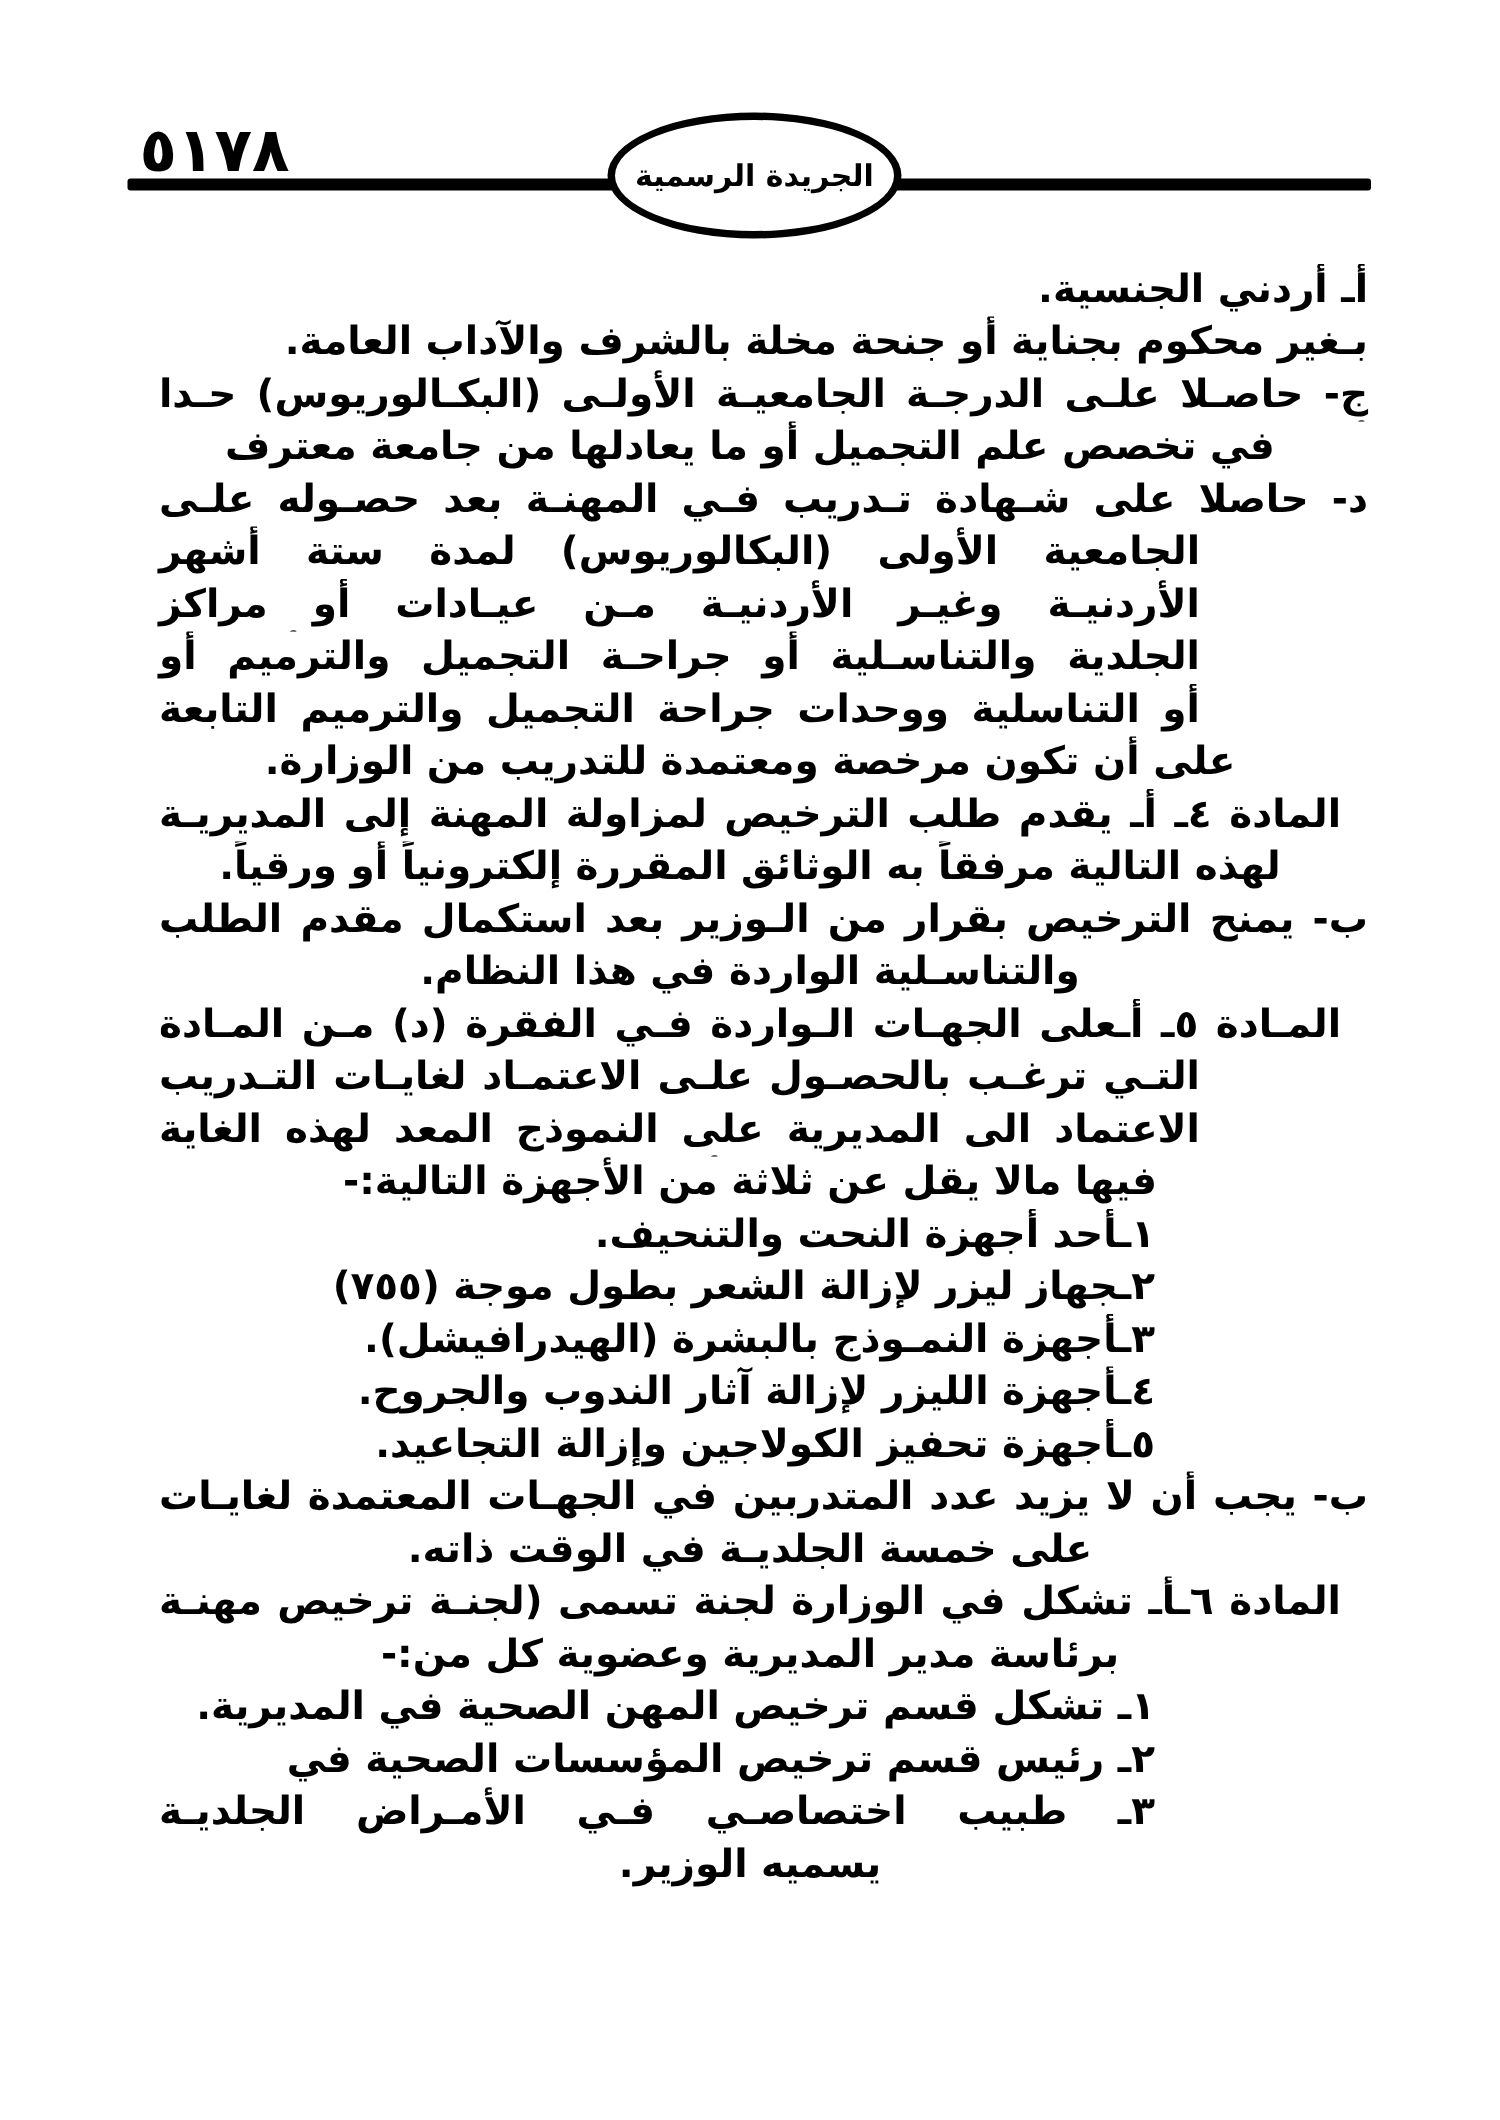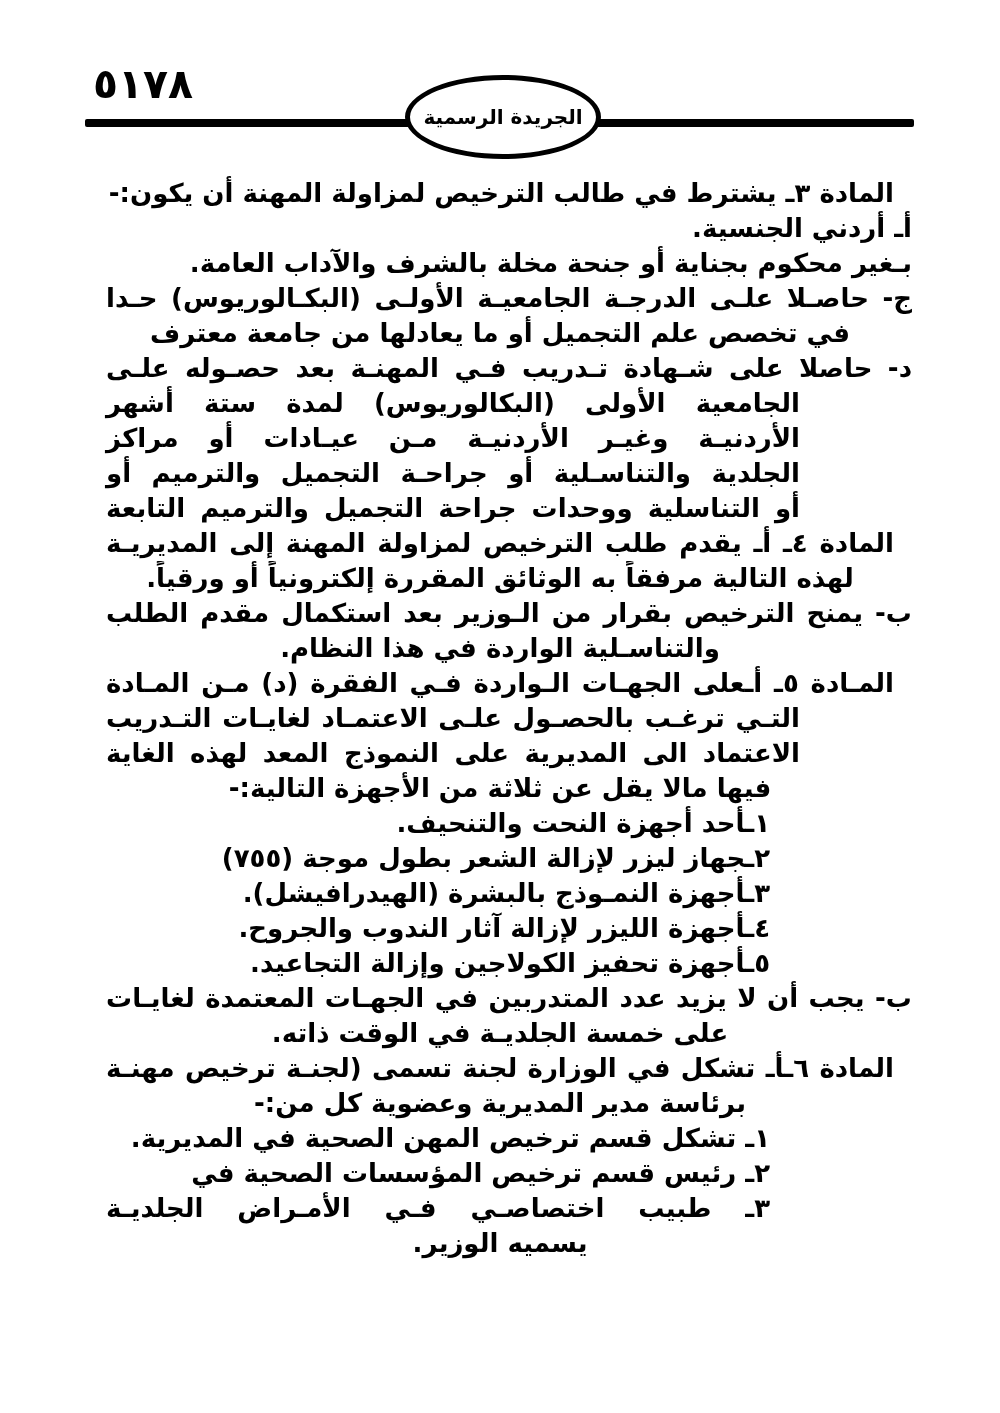--- a/index.html
+++ b/index.html
@@ -7,21 +7,21 @@
     position:relative;
     width:1000px;height:1413px;
     margin:0 auto;
     background:#ffffff;
     color:#000;
     font-family:"DejaVu Sans","Liberation Sans",sans-serif;
     overflow:hidden;
   }
   
   .pagenum{
-    position:absolute;top:64px;left:93px;
+    position:absolute;top:80px;left:93px;
     font-size:41px;font-weight:700;line-height:1;
     letter-spacing:2px;
   }
   .rule{
     position:absolute;left:85px;right:86px;top:119px;height:8px;
     background:#000;border-radius:2px;
   }
   .oval{
     position:absolute;left:405px;top:75px;width:196px;height:84px;
     background:#fff;border:5px solid #000;border-radius:50%;
@@ -54,30 +54,30 @@
 
   <div class="pagenum">٥١٧٨</div>
 
   <div class="rule"></div>
 
   <div class="oval">
     <span class="t">الجريدة الرسمية</span>
   </div>
 
   <div class="doc" dir="rtl">
-      <div class="line article">المادة ٣ـ يشترط في طالب الترخيص لمزاولة المهنة أن يكون:-</div>
       <div class="line clause">أـ أردني الجنسية.</div>
       <div class="line clause">بـغير محكوم بجناية أو جنحة مخلة بالشرف والآداب العامة.</div>
       <div class="line clause just">ج- حاصـلا علـى الدرجـة الجامعيـة الأولـى (البكـالوريوس) حـدا أدنـى</div>
       <div class="line end">في تخصص علم التجميل أو ما يعادلها من جامعة معترف بها.</div>
       <div class="line clause just">د-  حاصلا على شـهادة تـدريب فـي المهنـة بعد حصـوله علـى الدرجـة</div>
       <div class="line cont just">الجامعية الأولى (البكالوريوس) لمدة ستة أشهر لخريجي الجامعات</div>
       <div class="line cont just">الأردنيـة وغيـر الأردنيـة مـن عيـادات أو مراكز اختصـاص أمـراض</div>
       <div class="line cont just">الجلدية والتناسـلية أو جراحـة التجميل والترميم أو وحدات الجلديـة</div>
       <div class="line cont just">أو التناسلية ووحدات جراحة التجميل والترميم التابعة للمستشفيات</div>
+      <div class="line end">على أن تكون مرخصة ومعتمدة للتدريب من الوزارة.</div>
       <div class="line article just">المادة ٤ـ أـ يقدم طلب الترخيص لمزاولة المهنة إلى المديريـة علـى النمـوذج المعد</div>
       <div class="line end">لهذه التالية مرفقاً به الوثائق المقررة إلكترونياً أو ورقياً.</div>
       <div class="line clause just">ب- يمنح الترخيص بقرار من الـوزير بعد استكمال مقدم الطلب الشروط</div>
       <div class="line end">والتناسـلية الواردة في هذا النظام.</div>
       <div class="line article just">المـادة ٥ـ أـعلى الجهـات الـواردة فـي الفقرة (د) مـن المـادة (٣) مـن هـذا النظـام</div>
       <div class="line cont just">التـي ترغـب بالحصـول علـى الاعتمـاد لغايـات التـدريب تقـديم طلـب</div>
       <div class="line cont just">الاعتماد الى المديرية على النموذج المعد لهذه الغاية على أن يتوافر</div>
       <div class="line end">فيها مالا يقل عن ثلاثة من الأجهزة التالية:-</div>
       <div class="line item">١ـأحد أجهزة النحت والتنحيف.</div>
       <div class="line item">٢ـجهاز ليزر لإزالة الشعر بطول موجة (٧٥٥) نانوميتر.</div>

